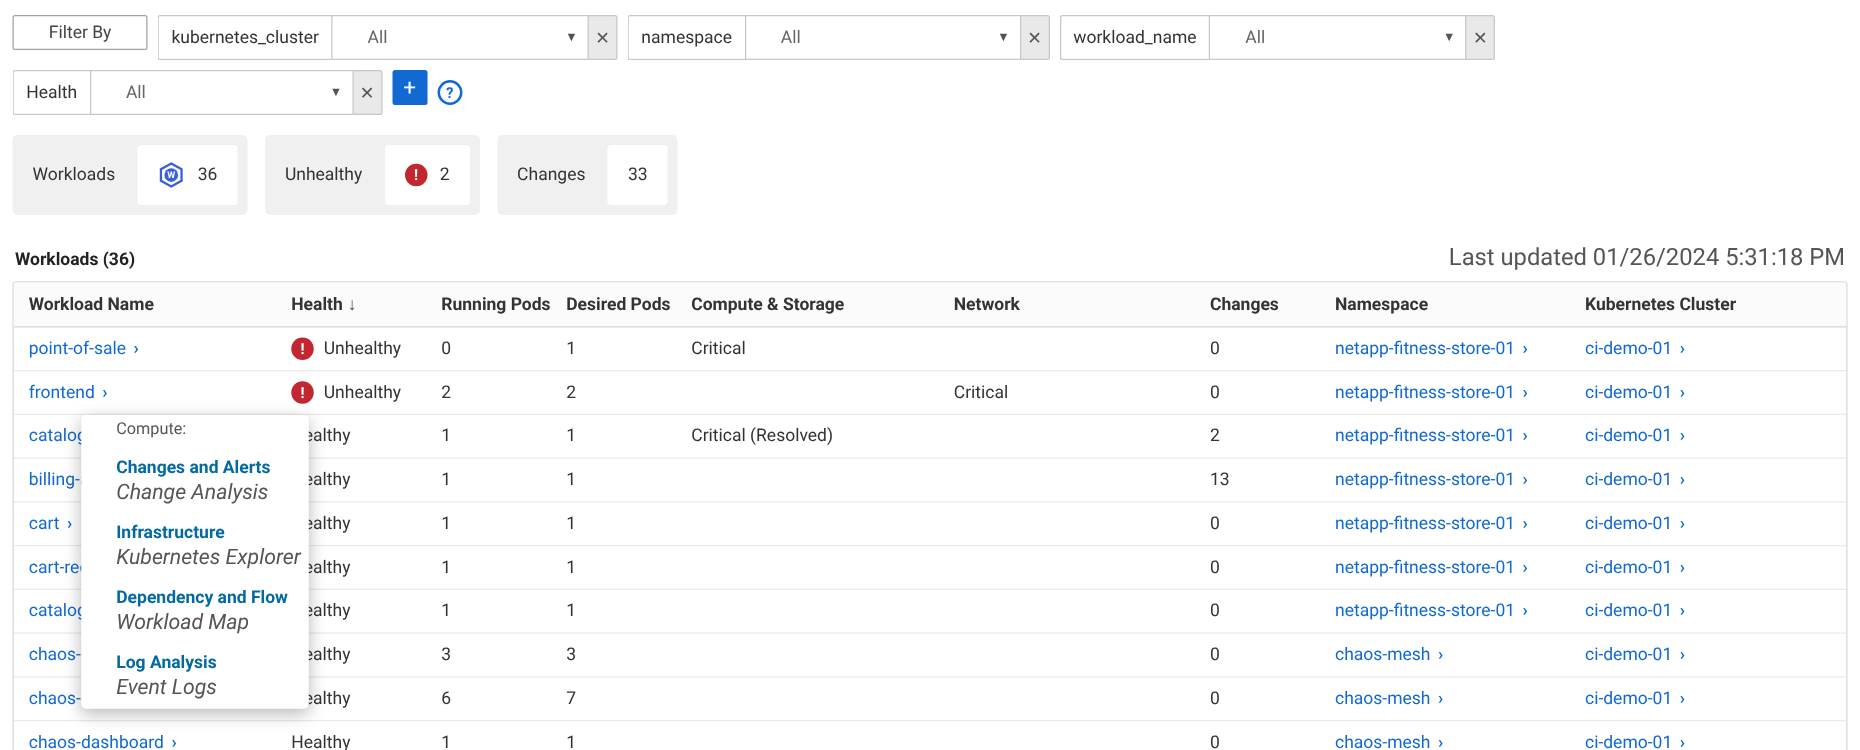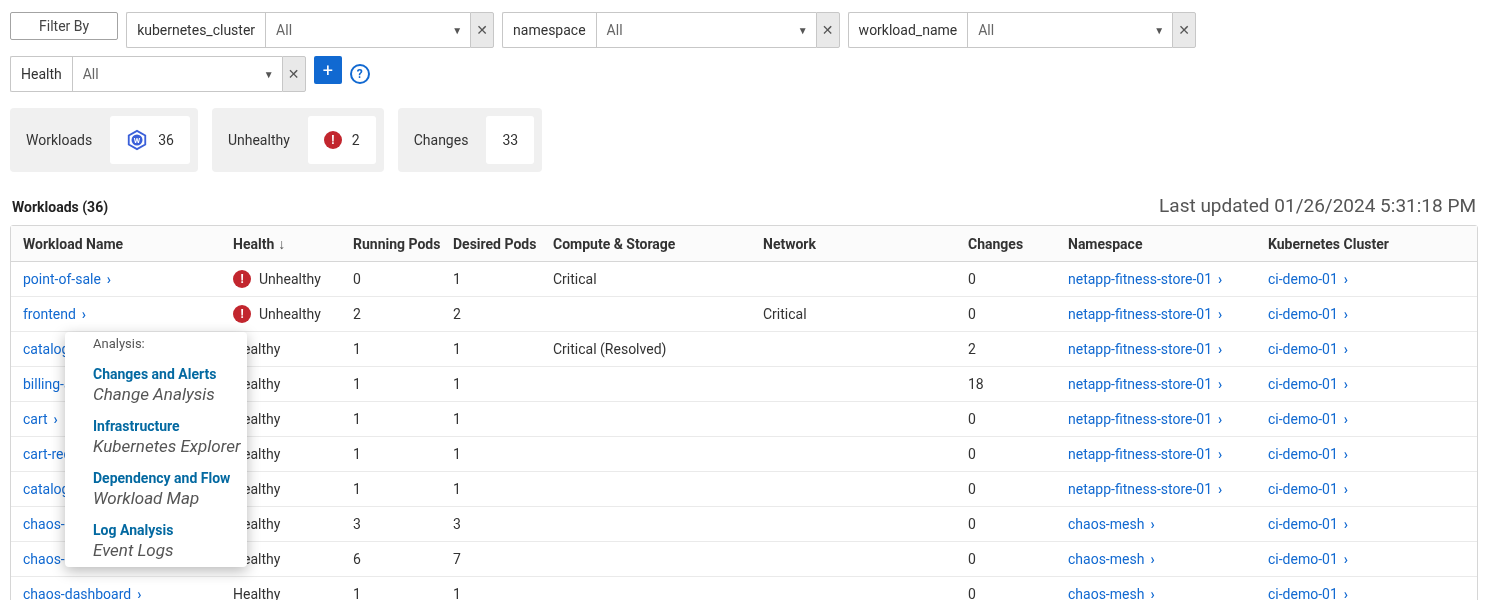--- a/index.html
+++ b/index.html
@@ -40,21 +40,21 @@
     border-radius: 2px 0 0 2px;
     padding: 0 10px;
     display: flex;
     align-items: center;
     color: #333;
     background: #fff;
   }
   .filter-val {
     border: 1px solid #c7c7c7;
     border-right: none;
-    padding: 0 8px 0 10px;
+    padding: 0 8px 0 28px;
     display: flex;
     align-items: center;
     justify-content: space-between;
     color: #666;
     min-width: 160px;
     cursor: pointer;
   }
   .filter-val .caret {
     color: #555;
     font-size: 10px;
@@ -365,21 +365,21 @@
         <div>2</div>
         <div><span class="link">
             <span>netapp-fitness-store-01</span>
             <span class="chev">›</span>
           </span></div>
         <div><span class="link">
             <span>ci-demo-01</span>
             <span class="chev">›</span>
           </span></div>
         <div class="popover">
-          <div class="hdr">Analysis:</div>
+          <div class="hdr">Compute:</div>
           <div class="item">
             <div class="t">Changes and Alerts</div>
             <div class="s">Change Analysis</div>
           </div>
           <div class="item">
             <div class="t">Infrastructure</div>
             <div class="s">Kubernetes Explorer</div>
           </div>
           <div class="item">
             <div class="t">Dependency and Flow</div>
@@ -396,21 +396,21 @@
             <span>billing-a</span>
             <span class="chev">›</span>
           </span></div>
         <div class="health-cell">
           <span>Healthy</span>
         </div>
         <div>1</div>
         <div>1</div>
         <div></div>
         <div></div>
-        <div>18</div>
+        <div>13</div>
         <div><span class="link">
             <span>netapp-fitness-store-01</span>
             <span class="chev">›</span>
           </span></div>
         <div><span class="link">
             <span>ci-demo-01</span>
             <span class="chev">›</span>
           </span></div>
       </div>
       <div class="tbl-row">

